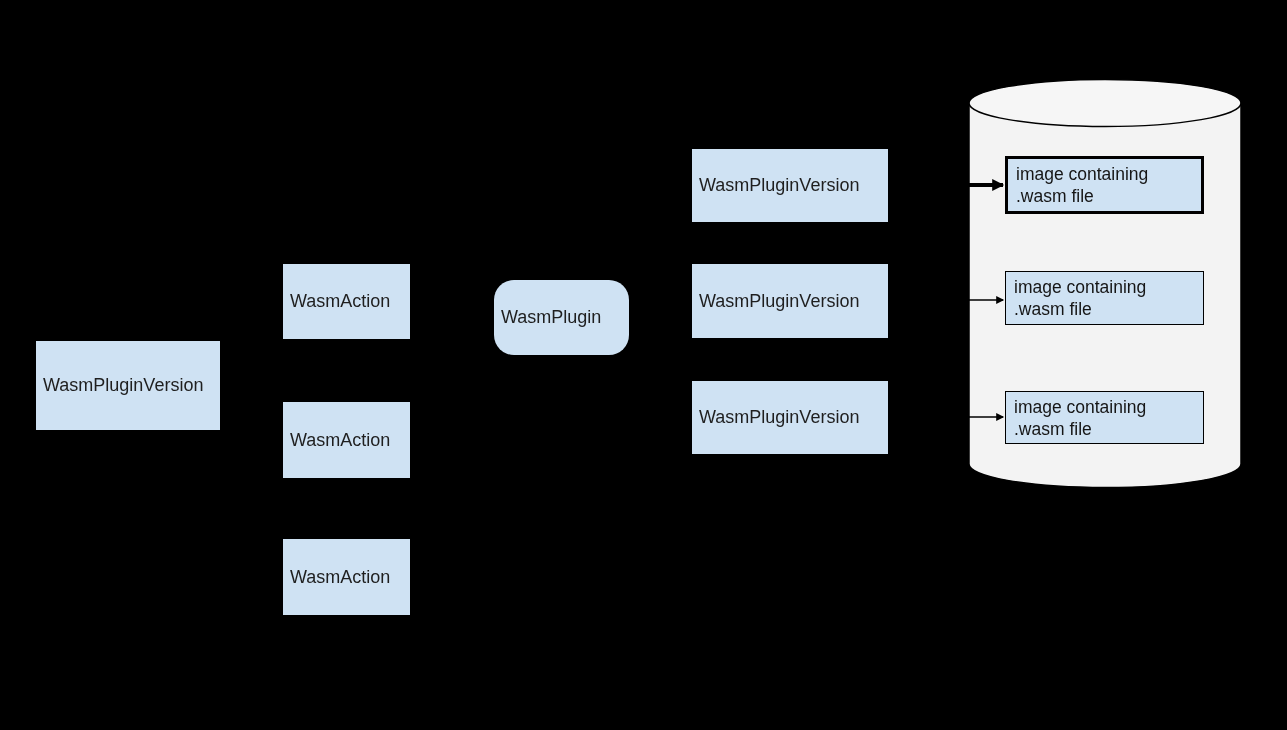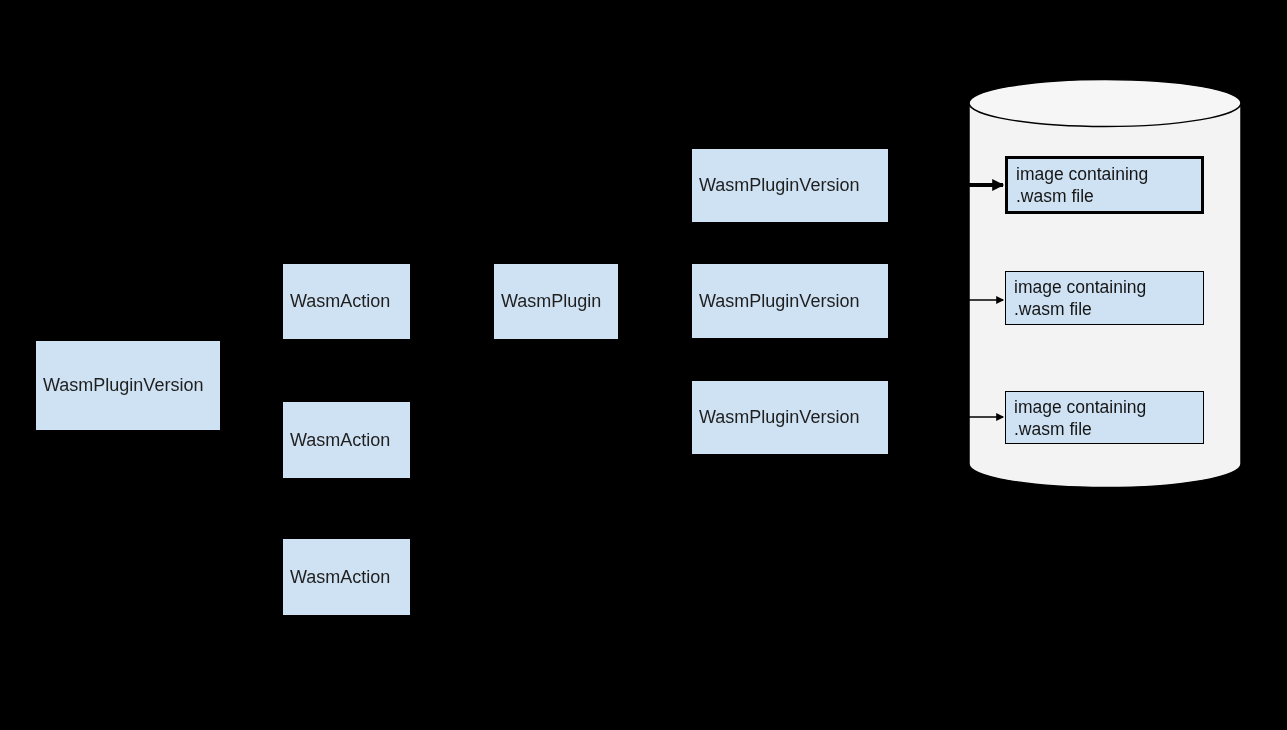--- a/index.html
+++ b/index.html
@@ -82,21 +82,21 @@
   </svg>
 
   <div class="node" style="left:36px; top:341px; width:184px; height:89px;">WasmPluginVersion</div>
 
   <div class="node" style="left:283px; top:264px; width:127px; height:75px;">WasmAction</div>
 
   <div class="node" style="left:283px; top:402px; width:127px; height:76px;">WasmAction</div>
 
   <div class="node" style="left:283px; top:539px; width:127px; height:76px;">WasmAction</div>
 
-  <div class="node" style="left:494px; top:264px; width:124px; height:75px;">WasmPlugin</div>
+  <div class="node" style="left:494px; top:280px; width:135px; height:75px;border-radius:20px;">WasmPlugin</div>
 
   <div class="node" style="left:692px; top:149px; width:196px; height:73px;">WasmPluginVersion</div>
 
   <div class="node" style="left:692px; top:264px; width:196px; height:74px;">WasmPluginVersion</div>
 
   <div class="node" style="left:692px; top:381px; width:196px; height:73px;">WasmPluginVersion</div>
 
   <div class="reg-box thick" style="left:1005px; top:156px; width:199px; height:58px;">
     <span class="reg-line">image containing</span>
     <span class="reg-line">.wasm file</span>

